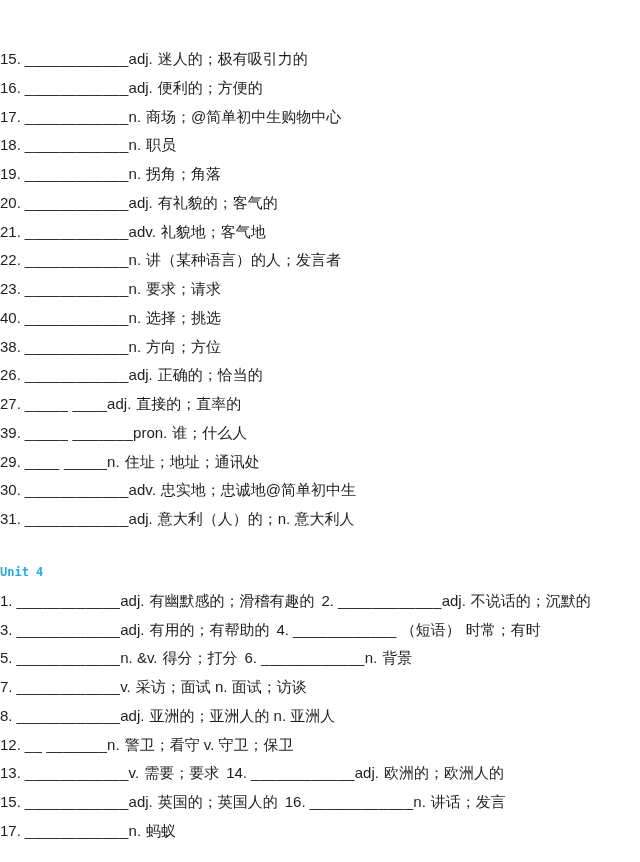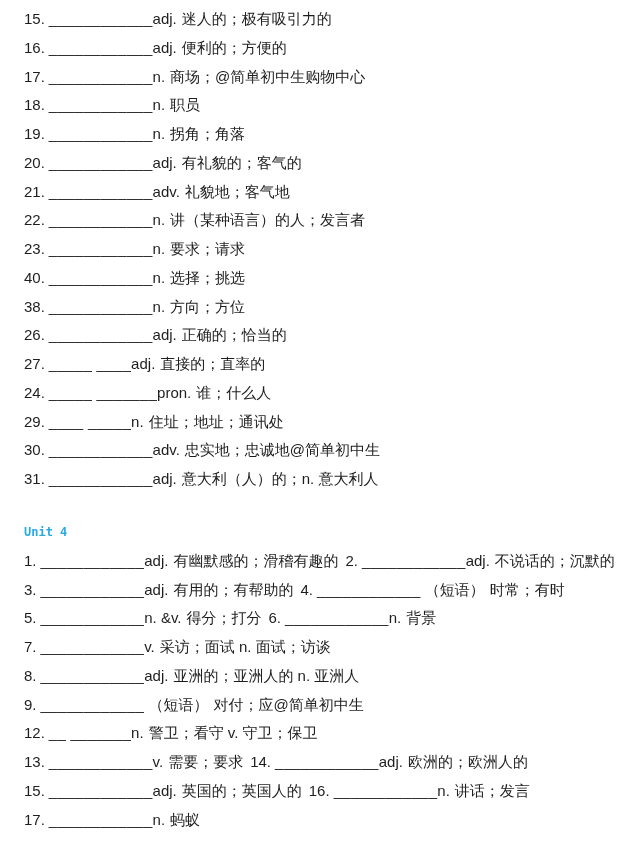--- a/index.html
+++ b/index.html
@@ -8,21 +8,22 @@
     background: #ffffff;
   }
   body {
     width: 640px;
     height: 862px;
     overflow: hidden;
     font-family: "Liberation Sans", "DejaVu Sans", sans-serif;
     color: #1e1e1e;
   }
   .page {
-    padding: 5px 8px 0 24px;
+    padding: 5px 8px 0 0;
+    margin-top: 40px;
   }
   .vocab-section {
     display: block;
   }
   .row {
     font-size: 15px;
     line-height: 28.75px;
     white-space: nowrap;
   }
   .entry { display: inline; }
@@ -50,33 +51,32 @@
       <div class="row"><span class="entry"><span class="num">18.</span><span class="blank">____________</span><span class="pos">n.</span><span class="def">职员</span></span></div>
       <div class="row"><span class="entry"><span class="num">19.</span><span class="blank">____________</span><span class="pos">n.</span><span class="def">拐角；角落</span></span></div>
       <div class="row"><span class="entry"><span class="num">20.</span><span class="blank">____________</span><span class="pos">adj.</span><span class="def">有礼貌的；客气的</span></span></div>
       <div class="row"><span class="entry"><span class="num">21.</span><span class="blank">____________</span><span class="pos">adv.</span><span class="def">礼貌地；客气地</span></span></div>
       <div class="row"><span class="entry"><span class="num">22.</span><span class="blank">____________</span><span class="pos">n.</span><span class="def">讲（某种语言）的人；发言者</span></span></div>
       <div class="row"><span class="entry"><span class="num">23.</span><span class="blank">____________</span><span class="pos">n.</span><span class="def">要求；请求</span></span></div>
       <div class="row"><span class="entry"><span class="num">40.</span><span class="blank">____________</span><span class="pos">n.</span><span class="def">选择；挑选</span></span></div>
       <div class="row"><span class="entry"><span class="num">38.</span><span class="blank">____________</span><span class="pos">n.</span><span class="def">方向；方位</span></span></div>
       <div class="row"><span class="entry"><span class="num">26.</span><span class="blank">____________</span><span class="pos">adj.</span><span class="def">正确的；恰当的</span></span></div>
       <div class="row"><span class="entry"><span class="num">27.</span><span class="blank">_____ ____</span><span class="pos">adj.</span><span class="def">直接的；直率的</span></span></div>
-      <div class="row"><span class="entry"><span class="num">24.</span><span class="blank">_____ _______</span><span class="pos">pron.</span><span class="def">谁；什么人</span></span></div>
+      <div class="row"><span class="entry"><span class="num">39.</span><span class="blank">_____ _______</span><span class="pos">pron.</span><span class="def">谁；什么人</span></span></div>
       <div class="row"><span class="entry"><span class="num">29.</span><span class="blank">____ _____</span><span class="pos">n.</span><span class="def">住址；地址；通讯处</span></span></div>
       <div class="row"><span class="entry"><span class="num">30.</span><span class="blank">____________</span><span class="pos">adv.</span><span class="def">忠实地；忠诚地@简单初中生</span></span></div>
       <div class="row"><span class="entry"><span class="num">31.</span><span class="blank">____________</span><span class="pos">adj.</span><span class="def">意大利（人）的；n. 意大利人</span></span></div>
     </section>
 
   <h2 class="unit-heading">Unit 4</h2>
 
   <section class="vocab-section" id="unit4-list">
       <div class="row"><span class="entry"><span class="num">1.</span><span class="blank">____________</span><span class="pos">adj.</span><span class="def">有幽默感的；滑稽有趣的</span></span><span class="entry"><span class="num">2.</span><span class="blank">____________</span><span class="pos">adj.</span><span class="def">不说话的；沉默的</span></span></div>
       <div class="row"><span class="entry"><span class="num">3.</span><span class="blank">____________</span><span class="pos">adj.</span><span class="def">有用的；有帮助的</span></span><span class="entry"><span class="num">4.</span><span class="blank">____________</span><span class="pos"> （短语）</span><span class="def">时常；有时</span></span></div>
       <div class="row"><span class="entry"><span class="num">5.</span><span class="blank">____________</span><span class="pos">n. &amp;v.</span><span class="def">得分；打分</span></span><span class="entry"><span class="num">6.</span><span class="blank">____________</span><span class="pos">n.</span><span class="def">背景</span></span></div>
       <div class="row"><span class="entry"><span class="num">7.</span><span class="blank">____________</span><span class="pos">v.</span><span class="def">采访；面试 n. 面试；访谈</span></span></div>
       <div class="row"><span class="entry"><span class="num">8.</span><span class="blank">____________</span><span class="pos">adj.</span><span class="def">亚洲的；亚洲人的 n. 亚洲人</span></span></div>
-      <div class="row"><span class="entry"><span class="num">9.</span><span class="blank">____________</span><span class="pos"> （短语）</span><span class="def">对付；应@简单初中生</span></span></div>
       <div class="row"><span class="entry"><span class="num">12.</span><span class="blank">__ _______</span><span class="pos">n.</span><span class="def">警卫；看守 v. 守卫；保卫</span></span></div>
       <div class="row"><span class="entry"><span class="num">13.</span><span class="blank">____________</span><span class="pos">v.</span><span class="def">需要；要求</span></span><span class="entry"><span class="num">14.</span><span class="blank">____________</span><span class="pos">adj.</span><span class="def">欧洲的；欧洲人的</span></span></div>
       <div class="row"><span class="entry"><span class="num">15.</span><span class="blank">____________</span><span class="pos">adj.</span><span class="def">英国的；英国人的</span></span><span class="entry"><span class="num">16.</span><span class="blank">____________</span><span class="pos">n.</span><span class="def">讲话；发言</span></span></div>
       <div class="row"><span class="entry"><span class="num">17.</span><span class="blank">____________</span><span class="pos">n.</span><span class="def">蚂蚁</span></span></div>
     </section>
 </div>
 
 </body></html>

